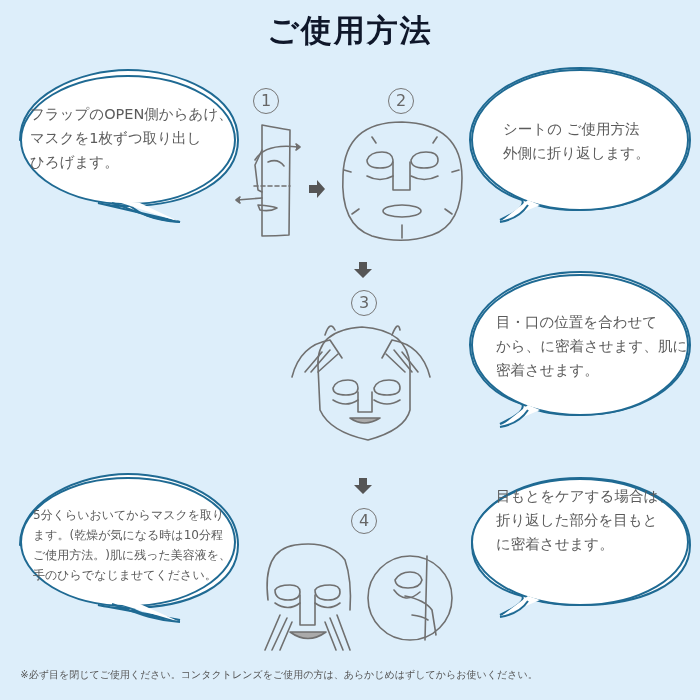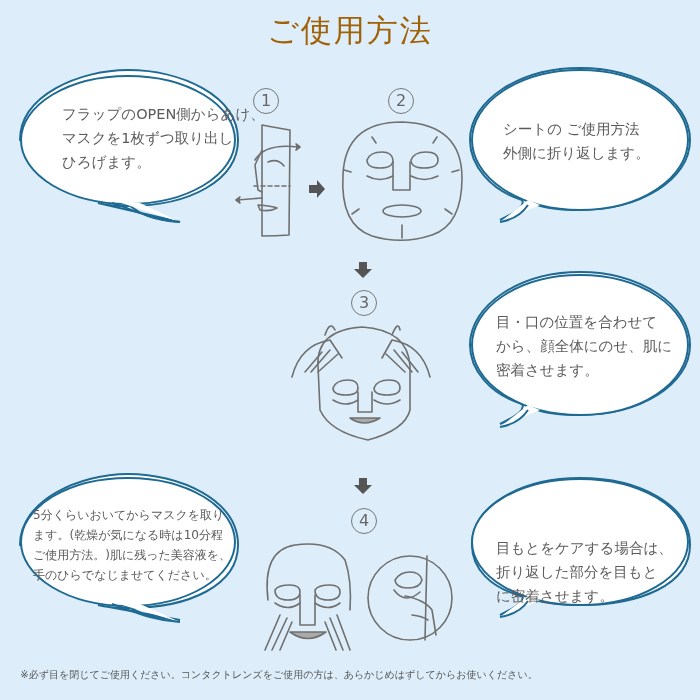--- a/index.html
+++ b/index.html
@@ -1,19 +1,19 @@
 <!DOCTYPE html>
 <html><head>
 <meta charset="utf-8">
 <style>
   html, body { margin:0; padding:0; }
   body { width:700px; height:700px; background:#ddeefa; position:relative; overflow:hidden;
          font-family:"DejaVu Sans", sans-serif; }
   .title { position:absolute; left:0; width:700px; top:10px; text-align:center;
-           color:#a16207; font-size:31px; font-weight:normal; letter-spacing:2px; }
+           color:#0f172a; font-size:31px; font-weight:bold; letter-spacing:2px; }
   .bubble-svg { position:absolute; left:0; top:0; }
   .btext { position:absolute; color:#5b5b5b; font-size:14.5px; line-height:24px; white-space:pre; }
   .step-num { position:absolute; width:24px; height:24px; border:1.4px solid #777; border-radius:50%;
               text-align:center; line-height:24px; font-size:16px; color:#666; background:transparent; }
   .footer { position:absolute; left:0; width:558px; top:668px; text-align:center;
             font-size:10px; color:#555; }
   .illus { position:absolute; left:0; top:0; }
 </style>
 </head>
 <body>
@@ -44,33 +44,33 @@
   <path d="M 540 205 L 500 222 L 528 200 Z" fill="#ffffff" stroke="none"></path>
   <path d="M 528 205 C 522 214 512 220 500 222" fill="none" stroke="#1f6a93" stroke-width="2"></path>
   <ellipse cx="580" cy="345" rx="108" ry="70" fill="#ffffff" stroke="#1f6a93" stroke-width="2"></ellipse>
   <path d="M 540 410 L 500 427 L 528 405 Z" fill="#ffffff" stroke="none"></path>
   <path d="M 528 410 C 522 419 512 425 500 427" fill="none" stroke="#1f6a93" stroke-width="2"></path>
   <ellipse cx="580" cy="542" rx="108" ry="63" fill="#ffffff" stroke="#1f6a93" stroke-width="2"></ellipse>
   <path d="M 540 600 L 500 617 L 528 596 Z" fill="#ffffff" stroke="none"></path>
   <path d="M 528 601 C 522 610 512 615 500 617" fill="none" stroke="#1f6a93" stroke-width="2"></path>
 </svg>
 
-<div class="btext" style="left:30px; top:102px;margin-left:32px;">フラップのOPEN側からあけ、
+<div class="btext" style="left:30px; top:102px;">フラップのOPEN側からあけ、
 マスクを1枚ずつ取り出し
 ひろげます。</div>
 <div class="btext" style="left:503px; top:117px;">シートの ご使用方法
 外側に折り返します。</div>
 <div class="btext" style="left:496px; top:310px;">目・口の位置を合わせて
-から、顔全体にのせ、肌に
+から、に密着させます、肌に
 密着させます。</div>
 <div class="btext" style="left:33px; top:505px; font-size:12px; line-height:20px;">5分くらいおいてからマスクを取り
 ます。(乾燥が気になる時は10分程
 ご使用方法。)肌に残った美容液を、
 手のひらでなじませてください。</div>
-<div class="btext" style="left:496px; top:536px;">目もとをケアする場合は、
+<div class="btext" style="left:496px; top:484px;">目もとをケアする場合は、
 折り返した部分を目もと
 に密着させます。</div>
 
 <div class="step-num" style="left:253px; top:88px;">1</div>
 <div class="step-num" style="left:388px; top:88px;">2</div>
 <div class="step-num" style="left:351px; top:290px;">3</div>
 <div class="step-num" style="left:351px; top:508px;">4</div>
 
 <svg class="illus" width="700" height="700">
   <g fill="none" stroke="#707070" stroke-width="1.6" stroke-linecap="round" stroke-linejoin="round">

